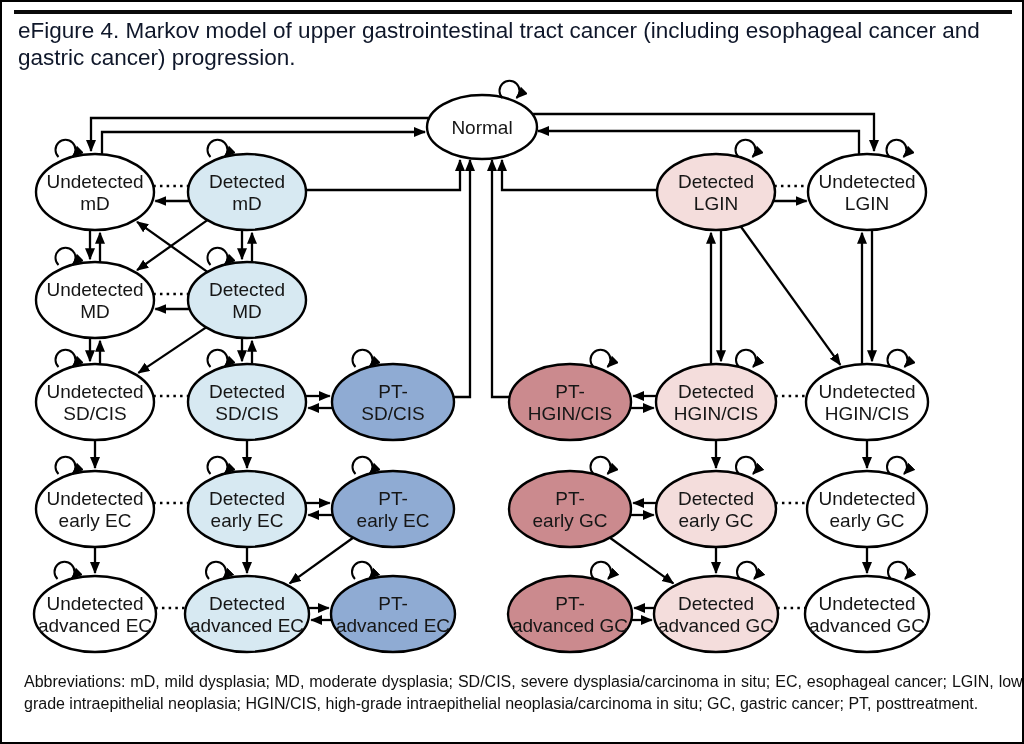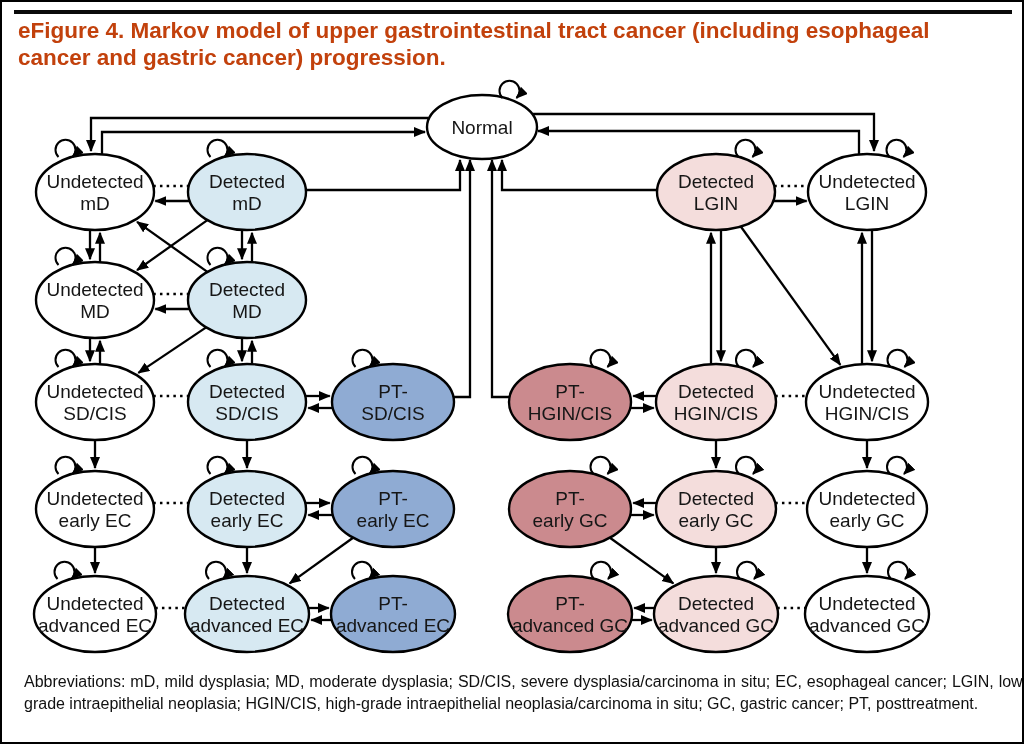--- a/index.html
+++ b/index.html
@@ -4,21 +4,21 @@
 <style>
   html,body{margin:0;padding:0;background:#888;}
   .page{
     position:relative;width:1024px;height:744px;background:#ffffff;
     border:2px solid #000;box-sizing:border-box;overflow:hidden;
     font-family:"Liberation Sans",sans-serif;
   }
   .top-rule{position:absolute;left:12px;top:8px;width:998px;height:4px;background:#0a0a0a;}
   .fig-title{
     position:absolute;left:16px;top:15px;width:988px;
-    font-size:22.5px;line-height:27px;font-weight:bold;color:#c2410c;letter-spacing:0px;
+    font-size:22.5px;line-height:27px;font-weight:normal;color:#0f172a;letter-spacing:0px;
   }
   .fig-footer{
     position:absolute;left:10px;top:669px;width:1004px;
     font-size:16px;line-height:22px;color:#111;text-align:justify;margin-left:12px;
   }
   svg.diagram{position:absolute;left:0;top:0;}
   svg.diagram text{font-family:"Liberation Sans",sans-serif;font-size:19px;fill:#161616;}
 </style>
 </head>
 <body>

